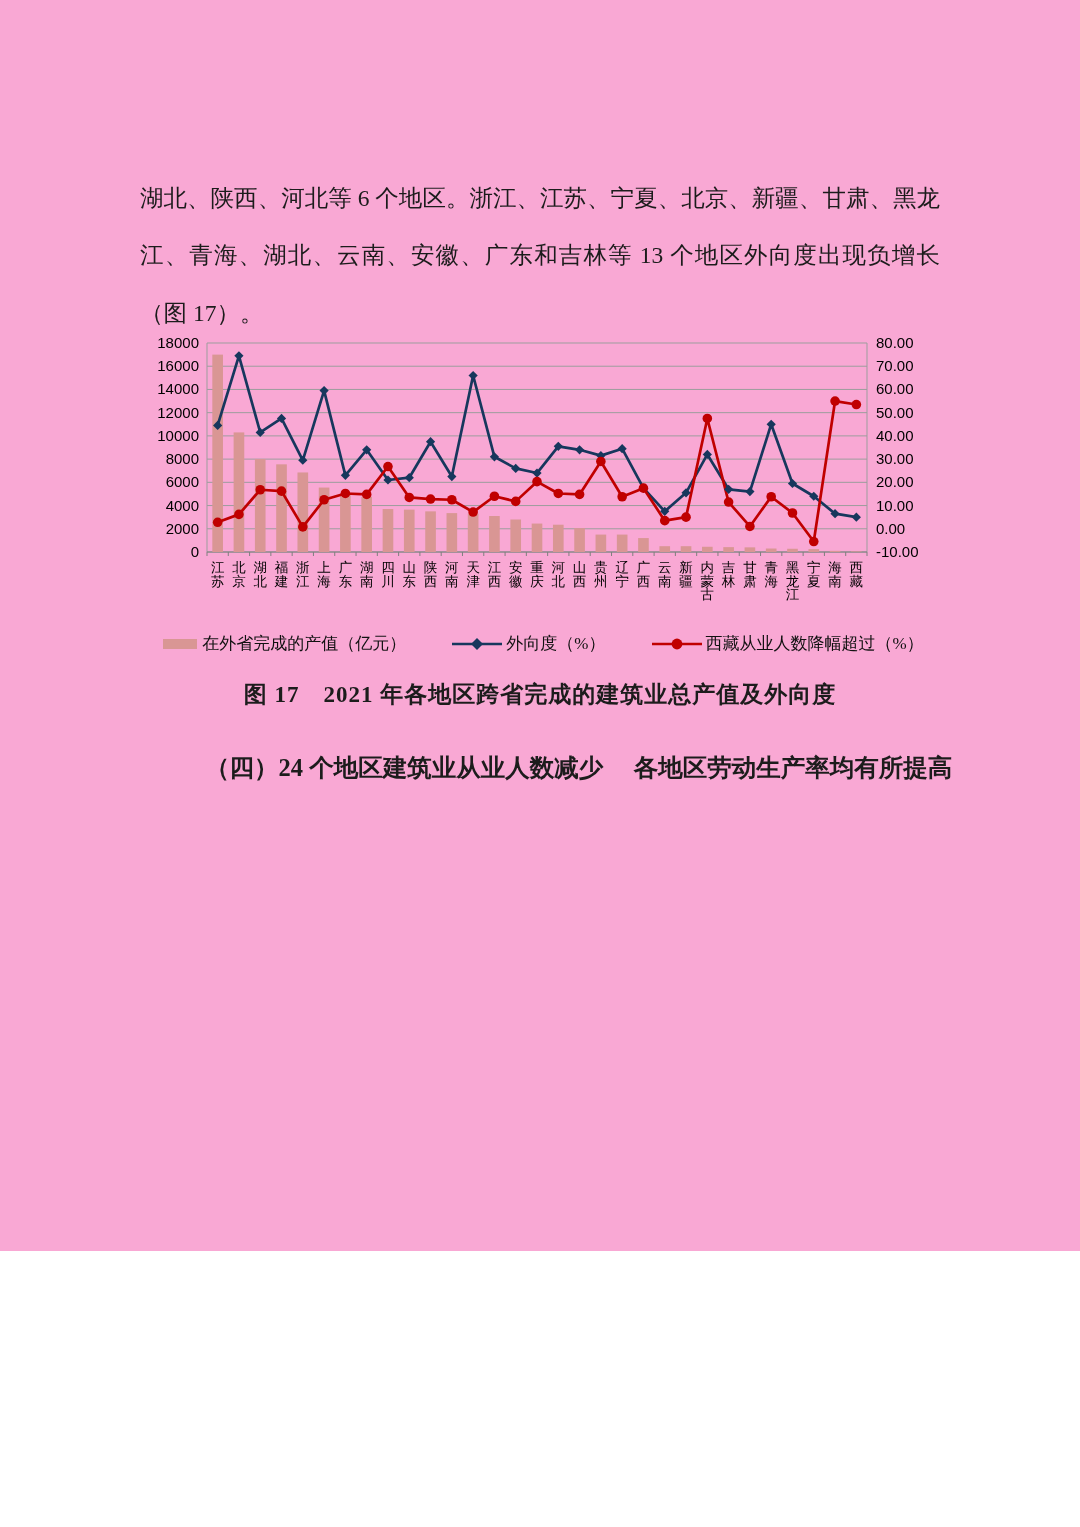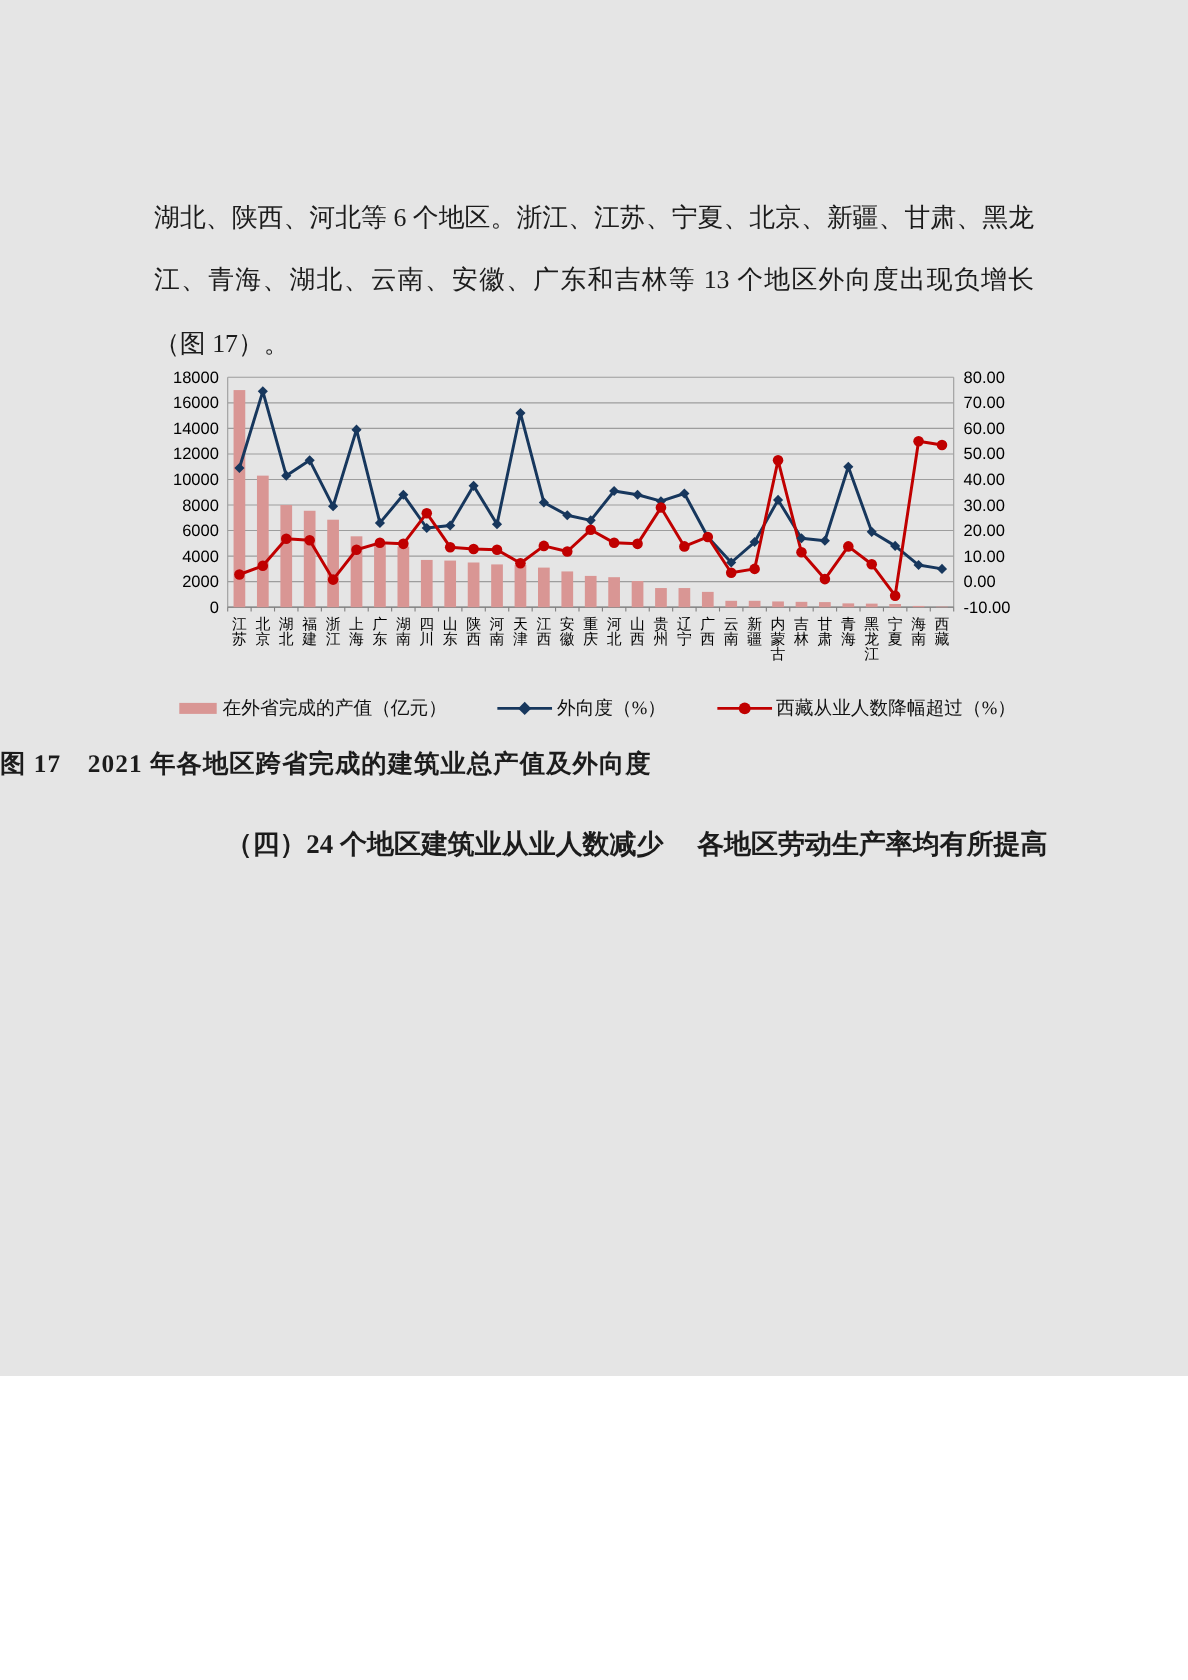--- a/index.html
+++ b/index.html
@@ -1,35 +1,35 @@
 <!DOCTYPE html>
 <html style="--c-bar: #d99694; --c-blue: #17375d; --c-red: #c00000;"><head>
 <meta charset="utf-8">
 <style>
   html,body{margin:0;padding:0;background:#ffffff;}
   .page{
-    position:relative;width:1080px;height:1251px;background:#e5e5e5;
+    position:relative;width:1080px;height:1251px;background:#f9a8d4;
     font-family:"Liberation Serif","DejaVu Serif",serif;color:#1c1c1c;
     overflow:hidden;
   }
   .text-block{position:absolute;left:140px;width:800px;text-align:justify;text-align-last:left;}
   .intro{top:146px;font-size:23.5px;line-height:57.5px;}
   .figure-wrap{position:absolute;top:330px;left:140px;width:806px;margin:0;}
   #chart-svg{display:block;}
   #chart-svg text{font-family:"Liberation Sans","DejaVu Sans",sans-serif;fill:#000;}
   .legend{display:flex;justify-content:center;align-items:center;gap:46px;margin-top:6px;
     font-size:17px;color:#111;}
   .legend-item{display:flex;align-items:center;gap:4px;white-space:nowrap;}
   .legend-item svg{flex:0 0 auto;}
   .sw-bar{fill:var(--c-bar,#d99694);}
   .sw-blue-line{stroke:var(--c-blue,#17375d);stroke-width:2.6;}
   .sw-blue-mark{fill:var(--c-blue,#17375d);}
   .sw-red-line{stroke:var(--c-red,#c00000);stroke-width:2.6;}
   .sw-red-mark{fill:var(--c-red,#c00000);}
-  .caption{position:absolute;top:679px;left:0;width:100%;text-align:left;
+  .caption{position:absolute;top:679px;left:0;width:100%;text-align:center;
     font-weight:bold;font-size:23px;letter-spacing:1px;}
   .heading{top:724px;font-size:24.5px;font-weight:bold;line-height:56px;text-indent:2em;margin:16px;}
   .bodytext{top:838px;height:578px;overflow:hidden;font-size:23.5px;line-height:57.6px;}
   .bodytext p{margin:0;text-indent:2em;}
   .pagenum{position:absolute;top:1390px;left:0;width:100%;text-align:center;
     font-size:20px;color:#222;font-family:"Liberation Sans","DejaVu Sans",sans-serif;}
 </style>
 </head>
 <body>
 

